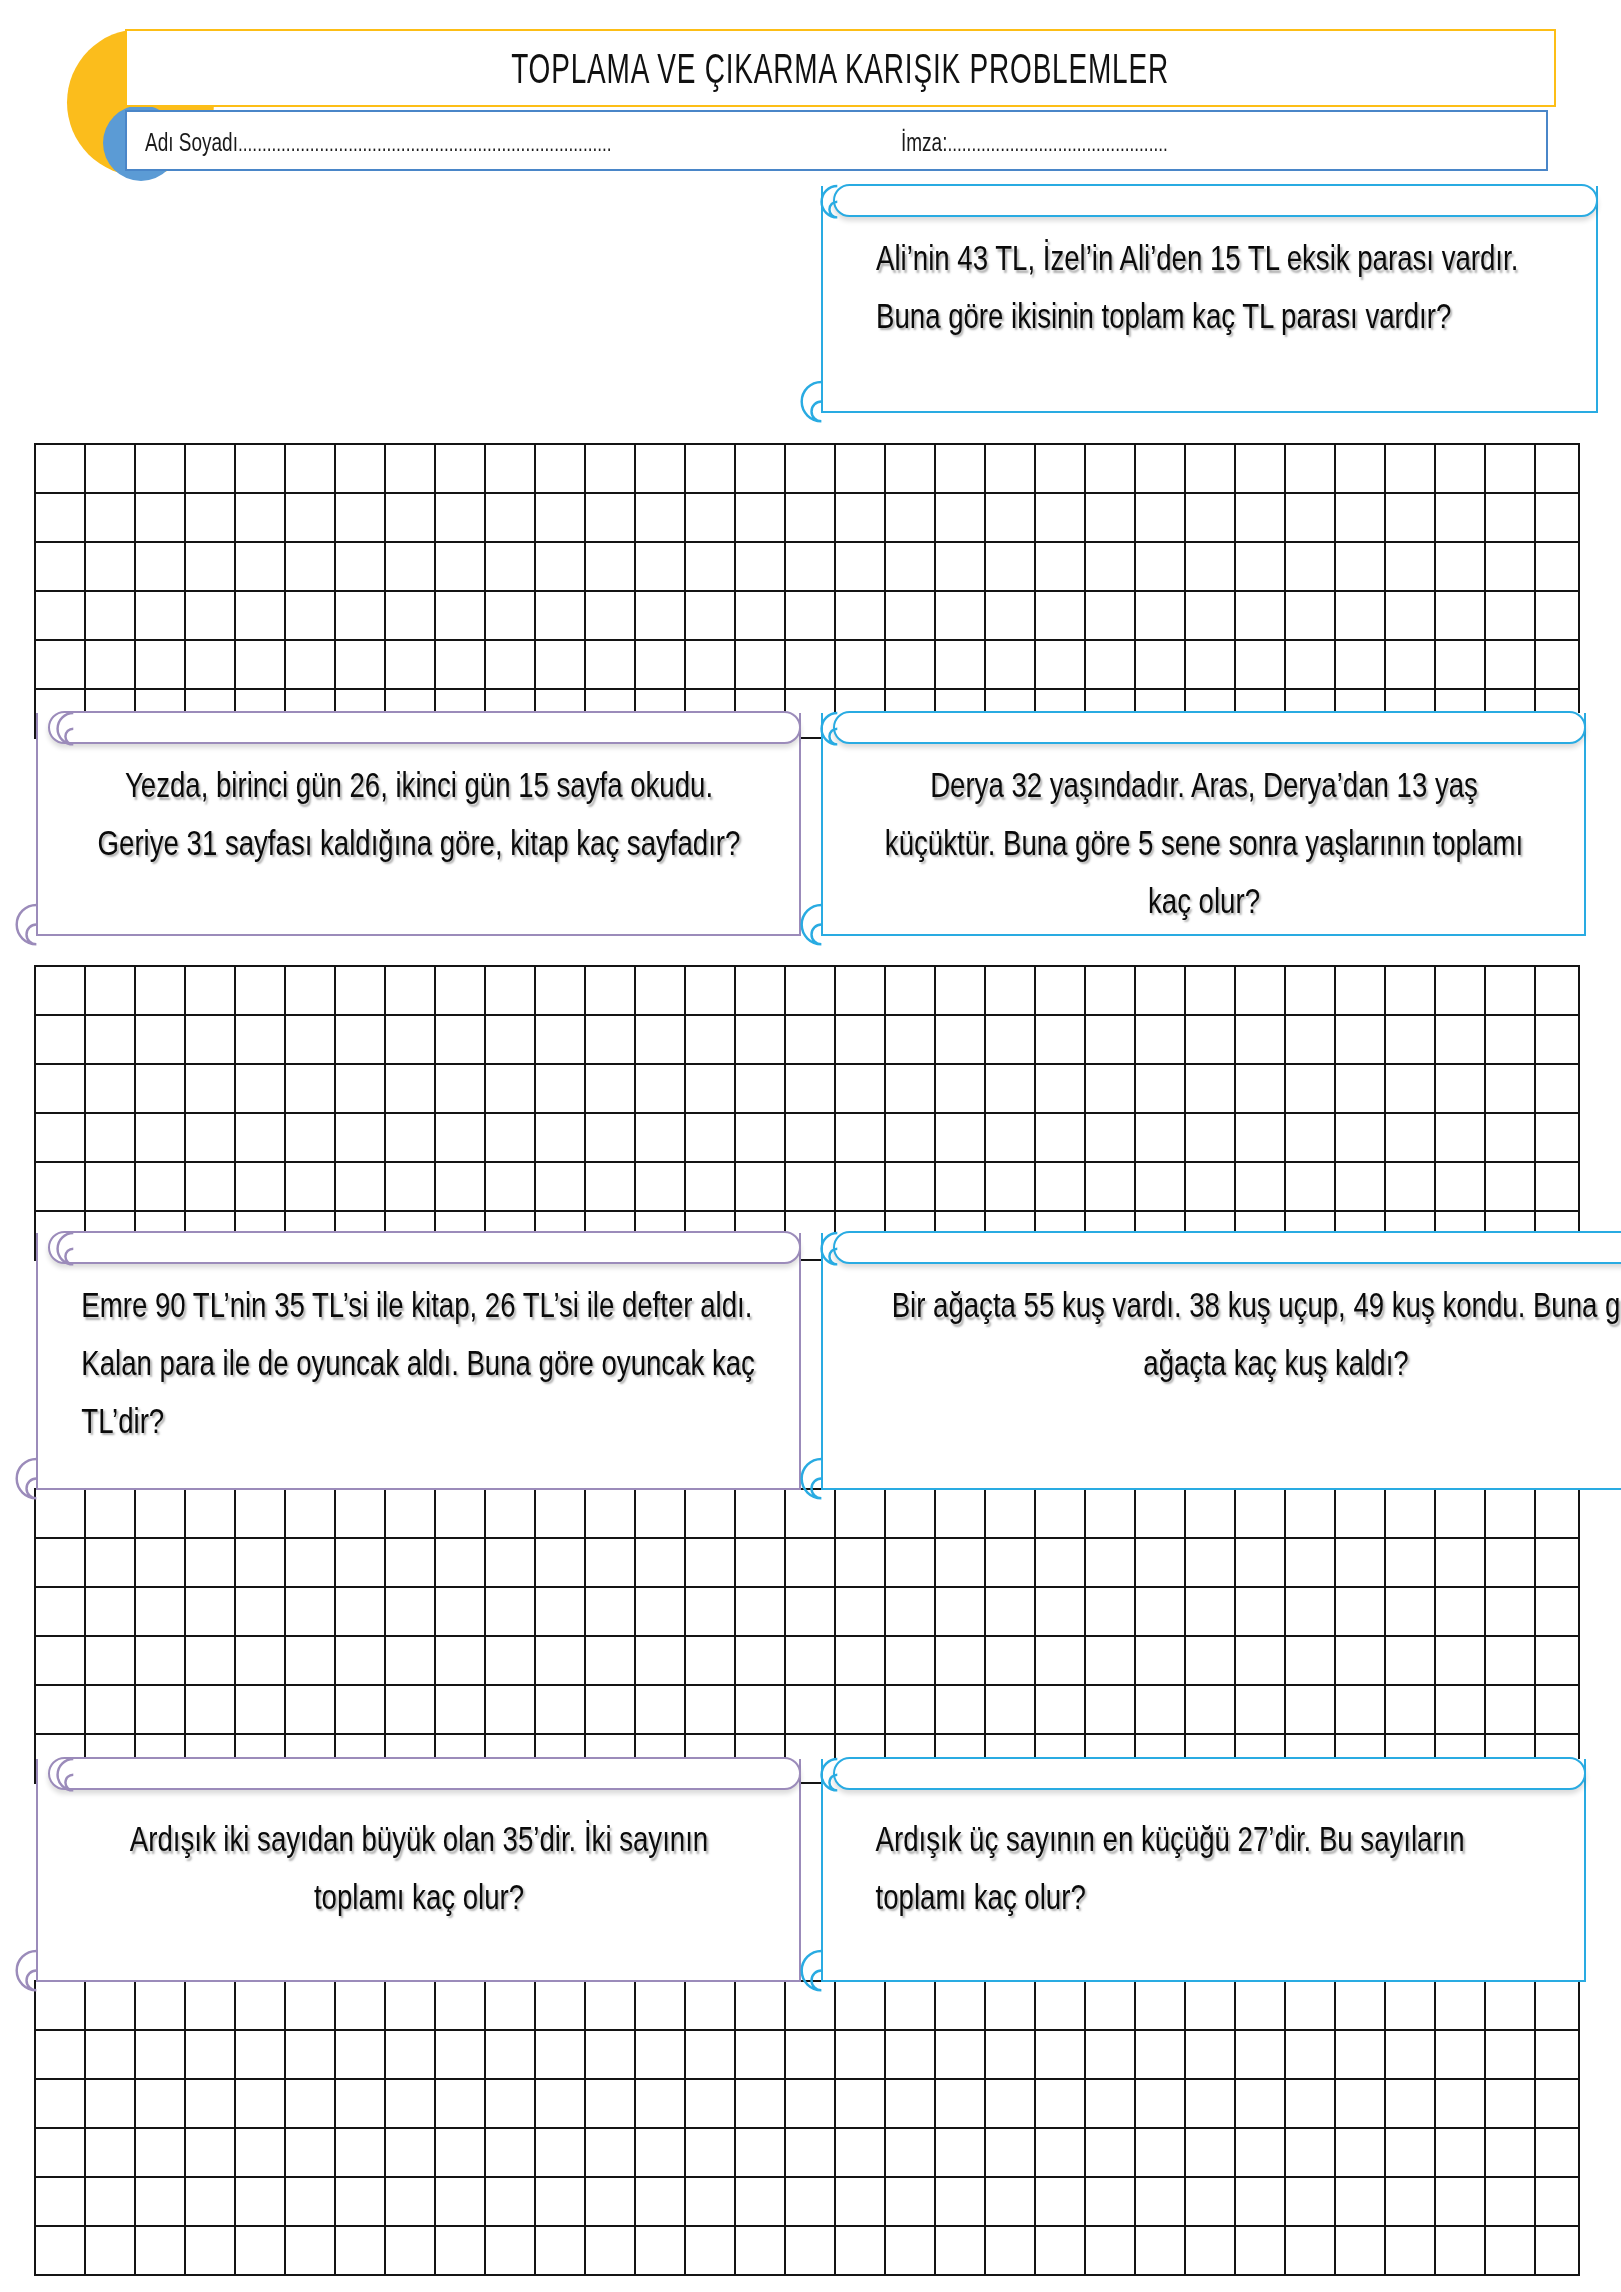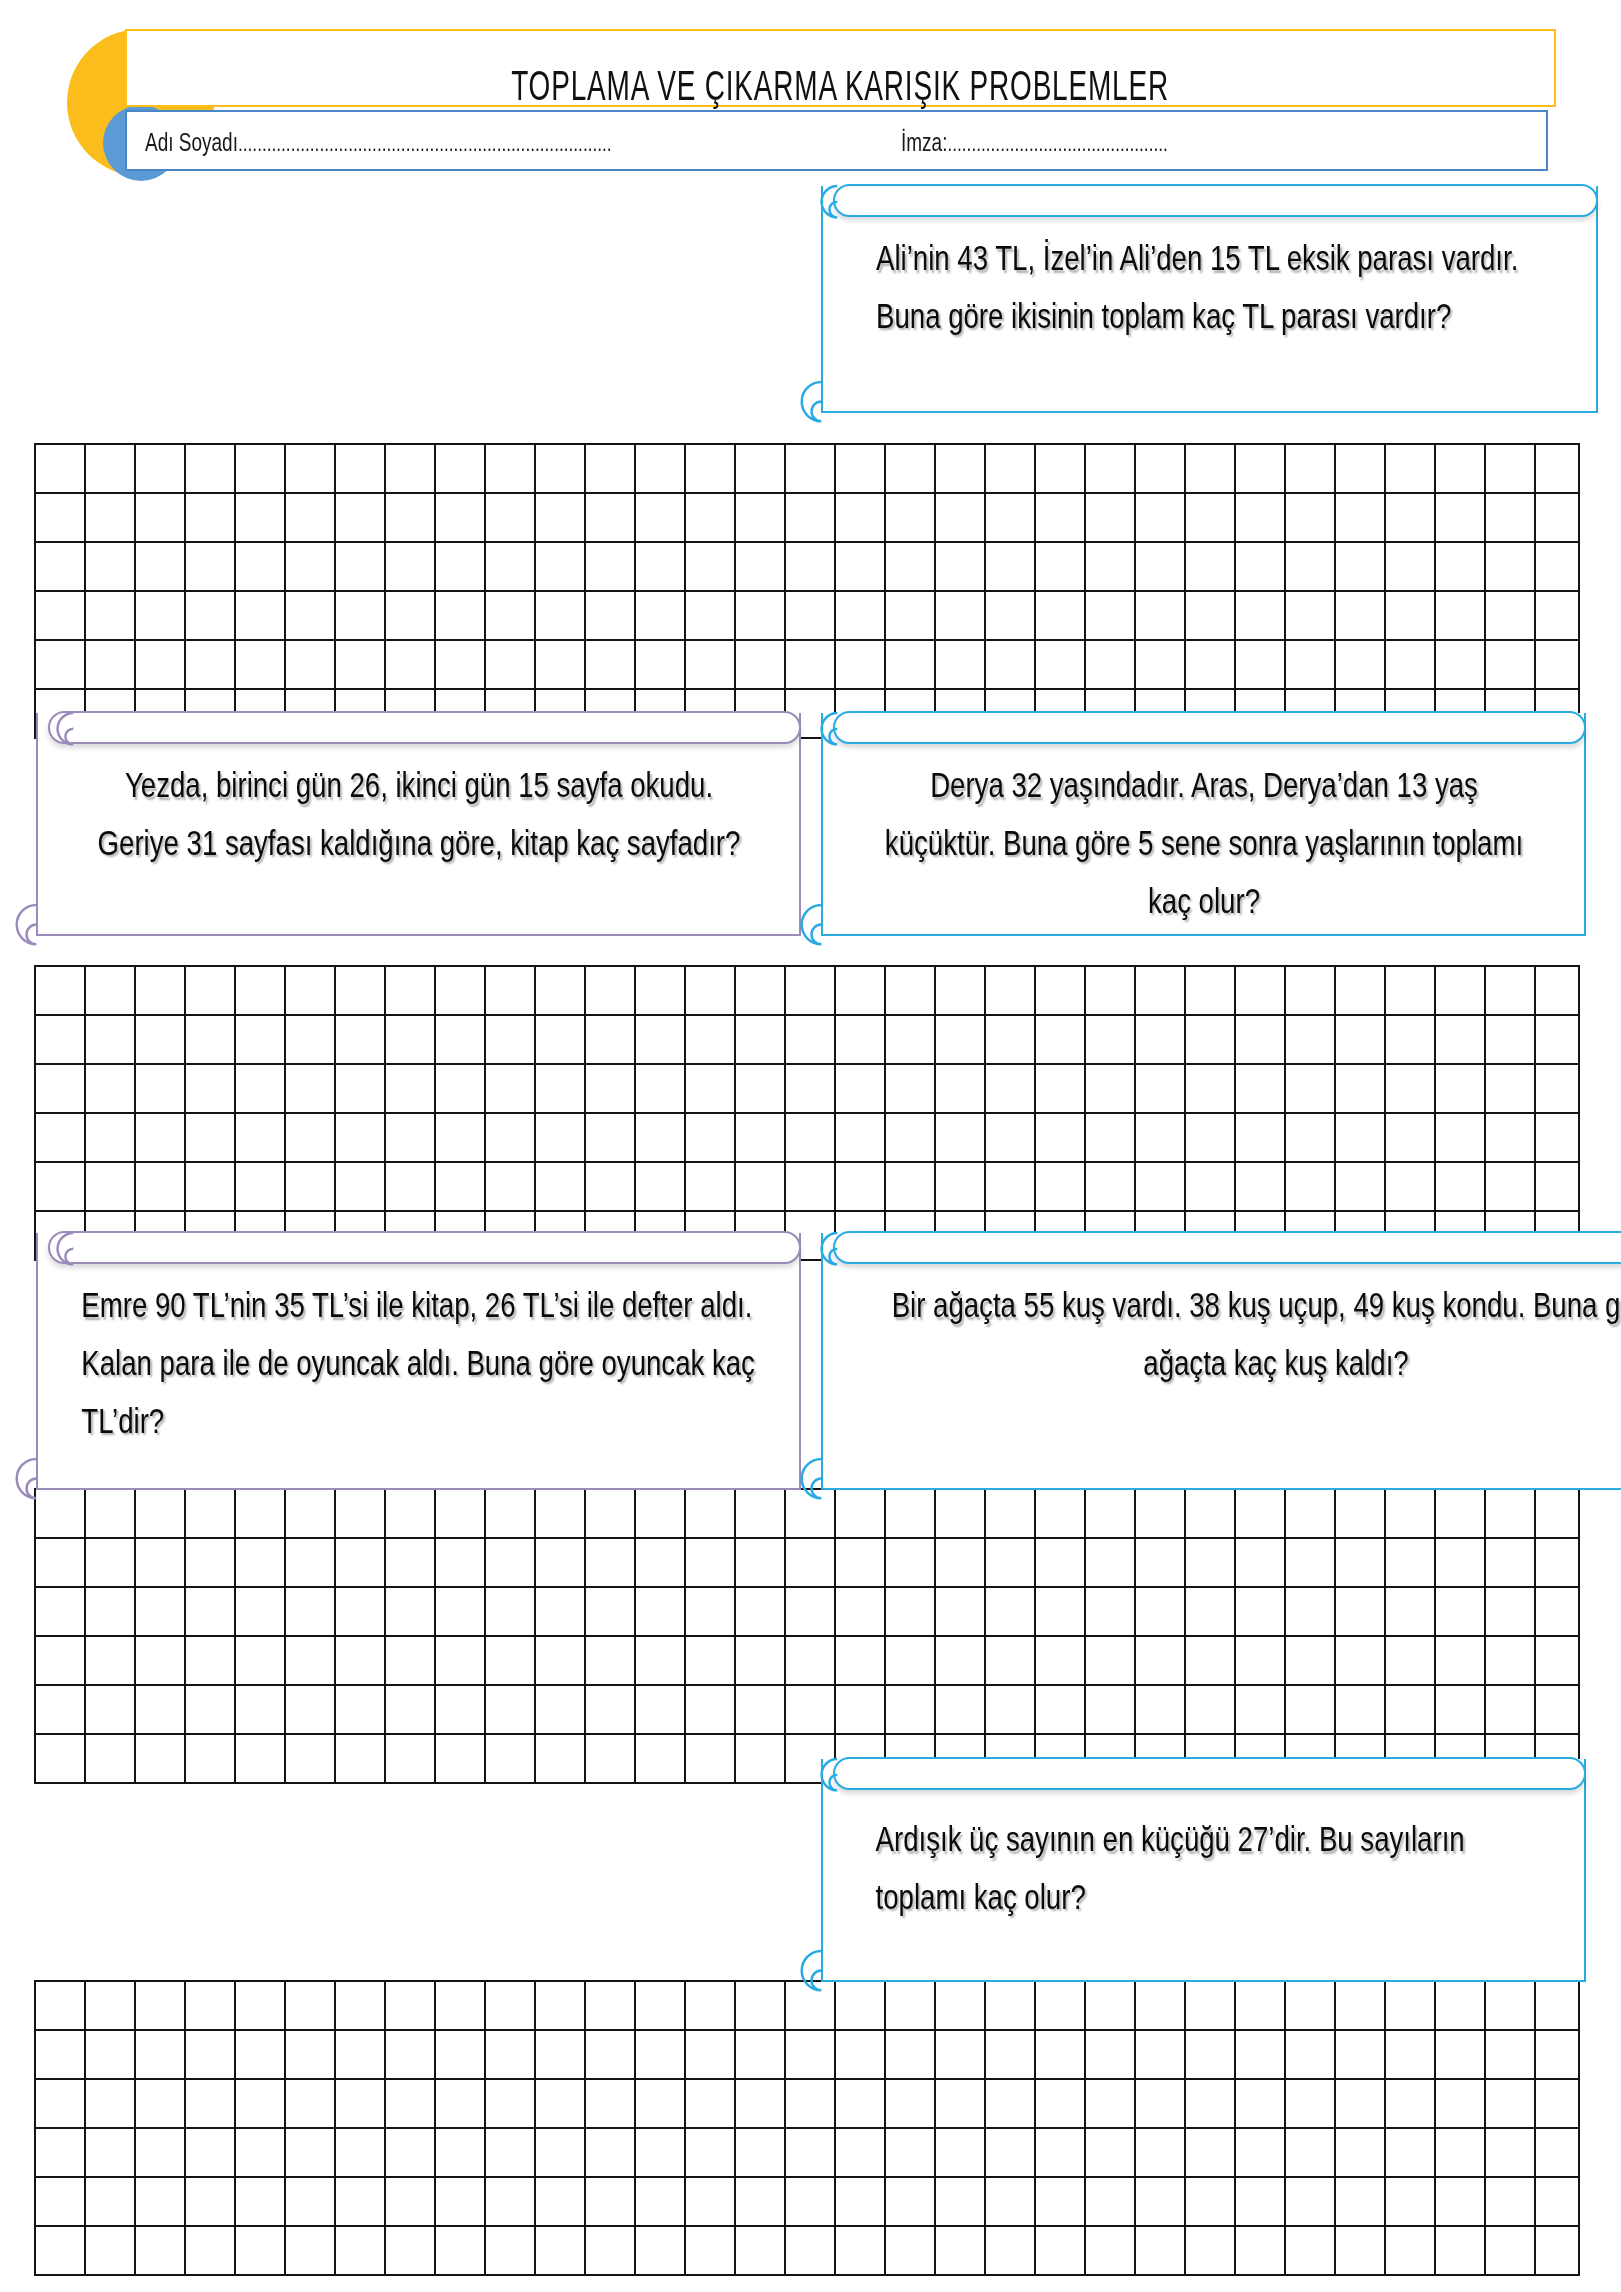--- a/index.html
+++ b/index.html
@@ -35,21 +35,21 @@
     z-index: 3;
   }
   .title-box {
     position: absolute;
     left: 125px; top: 29px;
     width: 1431px; height: 78px;
     border: 2.9px solid #FDBE16;
     background: #ffffff;
     z-index: 4;
     display: flex;
-    align-items: flex-end;
+    align-items: center;
     justify-content: center;
   }
   .title-text {
     font-family: "Liberation Sans Narrow", "Liberation Sans", sans-serif;
     font-size: 35px;
     letter-spacing: 1px;
     color: #111;
     transform: scaleX(0.80) scaleY(1.22);
     transform-origin: center;
     white-space: nowrap;
@@ -244,20 +244,35 @@
       </svg>
     </div>
     <div class="curl" style="left:-37px; top:222px;">
       <svg width="59" height="59" viewBox="0 0 60 60" fill="none">
         <path d="M38 4 A20 20 0 1 0 38 44 A10 10 0 1 1 38 24" stroke="#29ABE2" stroke-width="2.5" fill="none"></path>
       </svg>
     </div>
     <div class="prob-text">Bir ağaçta 55 kuş vardı. 38 kuş uçup, 49 kuş kondu. Buna göre ağaçta kaç kuş kaldı?</div>
   </div>
 
+  <div class="scroll-box" style="left:36px; top:1759px; width:765px; height:223px; --bc:#9B8BBA;">
+    <div class="scroll-body"></div>
+    <div class="scroll-rod"></div>
+    <div class="curl" style="left:-2px; top:-2px;">
+      <svg width="55" height="55" viewBox="0 0 56 56" fill="none">
+        <path d="M40 2 A16 16 0 1 0 40 34 A8 8 0 1 1 40 18" stroke="#9B8BBA" stroke-width="2.5" fill="none"></path>
+      </svg>
+    </div>
+    <div class="curl" style="left:-37px; top:188px;">
+      <svg width="59" height="59" viewBox="0 0 60 60" fill="none">
+        <path d="M38 4 A20 20 0 1 0 38 44 A10 10 0 1 1 38 24" stroke="#9B8BBA" stroke-width="2.5" fill="none"></path>
+      </svg>
+    </div>
+    <div class="prob-text" style="top:51px;">Ardışık iki sayıdan büyük olan 35’dir. İki sayının toplamı kaç olur?</div>
+  </div>
 
   <div class="scroll-box" style="left:821px; top:1759px; width:765px; height:223px; --bc:#29ABE2;">
     <div class="scroll-body"></div>
     <div class="scroll-rod"></div>
     <div class="curl" style="left:-23.5px; top:-2px;">
       <svg width="55" height="55" viewBox="0 0 56 56" fill="none">
         <path d="M40 2 A16 16 0 1 0 40 34 A8 8 0 1 1 40 18" stroke="#29ABE2" stroke-width="2.5" fill="none"></path>
       </svg>
     </div>
     <div class="curl" style="left:-37px; top:188px;">

